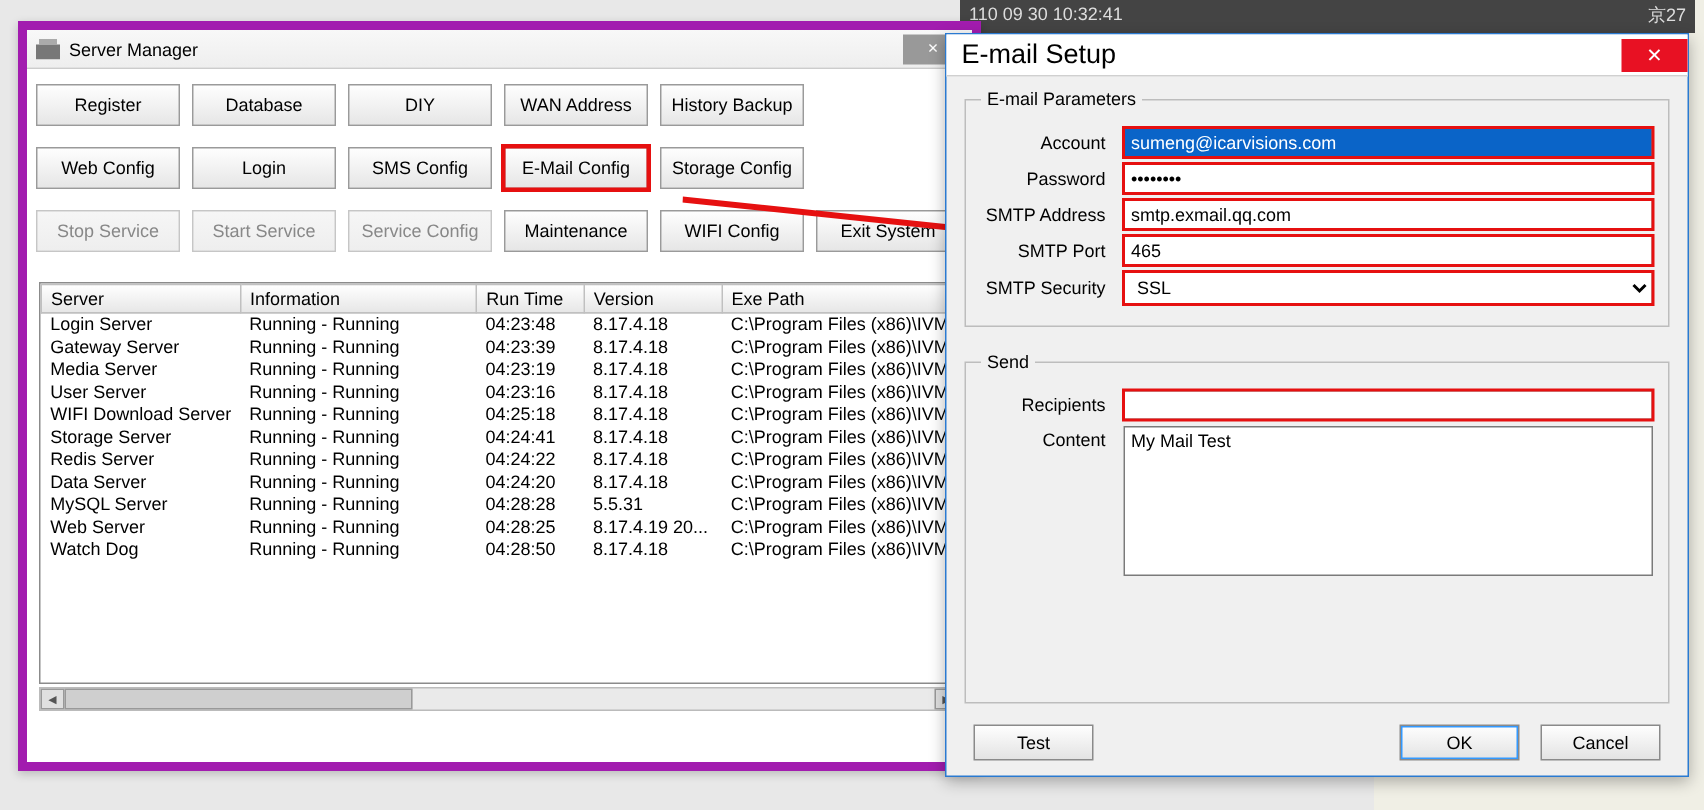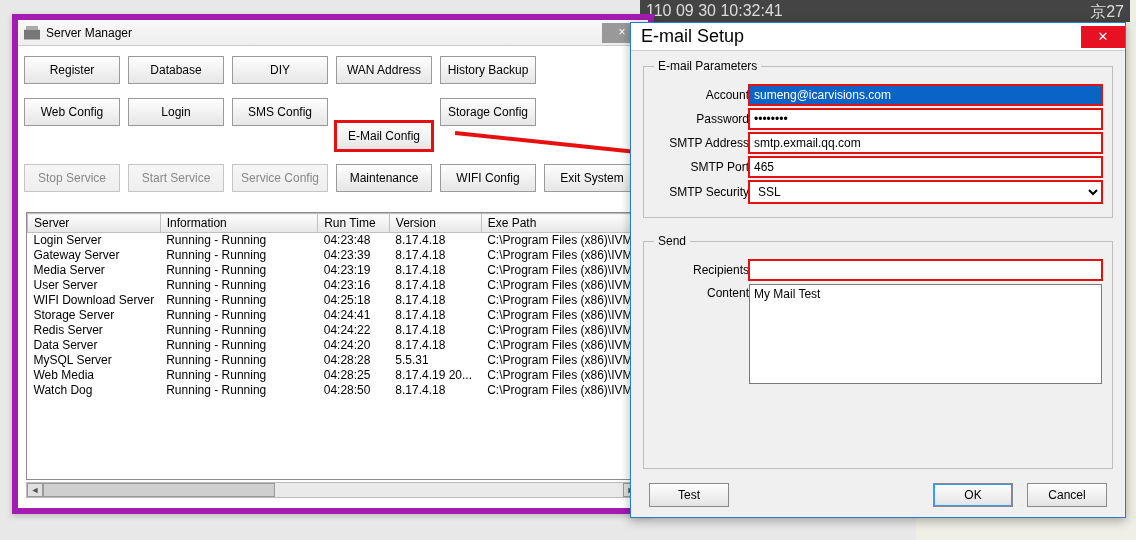--- a/index.html
+++ b/index.html
@@ -2,21 +2,21 @@
 <html><head>
 <meta charset="utf-8">
 <style>
   * { box-sizing: border-box; font-family: "Segoe UI", Tahoma, Arial, sans-serif; font-size: 12px; }
   body { margin: 0; width: 1136px; height: 540px; background: #e8e8e8; position: relative; overflow: hidden; }
 
   
   .bg-map { position: absolute; right: 0; top: 0; width: 220px; height: 540px; background: #f0efe5; }
   .bg-map-text { position: absolute; right: 20px; top: 8px; color: #888; font-size: 13px; }
   .bg-top { position: absolute; left: 640px; top: 0; width: 490px; height: 22px; background: #444; display:flex; }
-  .bg-top span { color: #ddd; font-size:16px; padding:2px 6px; }
+  .bg-top span { color: #ddd; font-size:12px; padding:2px 6px; }
 
   
   .win-sm {
     position: absolute; left: 12px; top: 14px;
     width: 642px; height: 500px;
     background: #fff;
     border: 6px solid #a21caf;
     box-shadow: 0 2px 6px rgba(0,0,0,0.2);
     display: flex; flex-direction: column;
   }
@@ -34,21 +34,21 @@
   .btn-area { padding: 10px 6px 6px 6px; }
   .btn-row { display:flex; gap:8px; margin-bottom: 14px; }
   .wbtn {
     width: 96px; height: 28px;
     background: linear-gradient(#fefefe,#e6e6e6);
     border: 1px solid #9a9a9a;
     display:flex; align-items:center; justify-content:center;
     cursor: default;
   }
   .wbtn.disabled { color:#888; border-color:#c6c6c6; background: linear-gradient(#f6f6f6,#eee);}
-  .wbtn.highlight { outline: 3px solid #e61010; outline-offset:-1px;margin-top:24px;}
+  .wbtn.highlight { outline: 3px solid #e61010; outline-offset:-1px;}
 
   .tablewrap {
     margin: 0 8px;
     border: 1px solid #8b8b8b;
     height: 268px; overflow: hidden;
     background:#fff;
   }
   table { border-collapse: collapse; width: 100%; }
   th { 
     background: linear-gradient(#fefefe,#e6e6e6);
@@ -95,21 +95,21 @@
     font-size:13px; margin-right:0;
   }
 
   fieldset {
     margin: 8px 12px; border:1px solid #bdbdbd;
     padding: 8px 10px 10px 10px;
   }
   legend { padding: 0 4px; }
 
   .frow { display:flex; align-items:center; margin: 4px 0; }
-  .frow label { width: 95px; text-align: right; padding-right:0;}
+  .frow label { width: 95px; text-align: right; padding-right:12px;}
   .finput {
     flex:1; height: 20px; padding: 1px 4px;
     border: 1px solid #7a7a7a; background:#fff;
   }
   .finput.selected { background:#0a64c8; color:#fff; }
   .finput.red { outline: 2px solid #e61010; outline-offset:-1px;}
   select.finput { height:22px;}
   .tarea { flex:1; height: 100px; border:1px solid #7a7a7a; background:#fff; padding:2px 4px; resize:none; font-family:inherit;}
 
   .dlg-buttons {
@@ -246,21 +246,21 @@
             <td>C:\Program Files (x86)\IVM</td>
           </tr>
           <tr>
             <td>MySQL Server</td>
             <td>Running - Running</td>
             <td>04:28:28</td>
             <td>5.5.31</td>
             <td>C:\Program Files (x86)\IVM</td>
           </tr>
           <tr>
-            <td>Web Media</td>
+            <td>Web Server</td>
             <td>Running - Running</td>
             <td>04:28:25</td>
             <td>8.17.4.19 20...</td>
             <td>C:\Program Files (x86)\IVM</td>
           </tr>
           <tr>
             <td>Watch Dog</td>
             <td>Running - Running</td>
             <td>04:28:50</td>
             <td>8.17.4.18</td>

